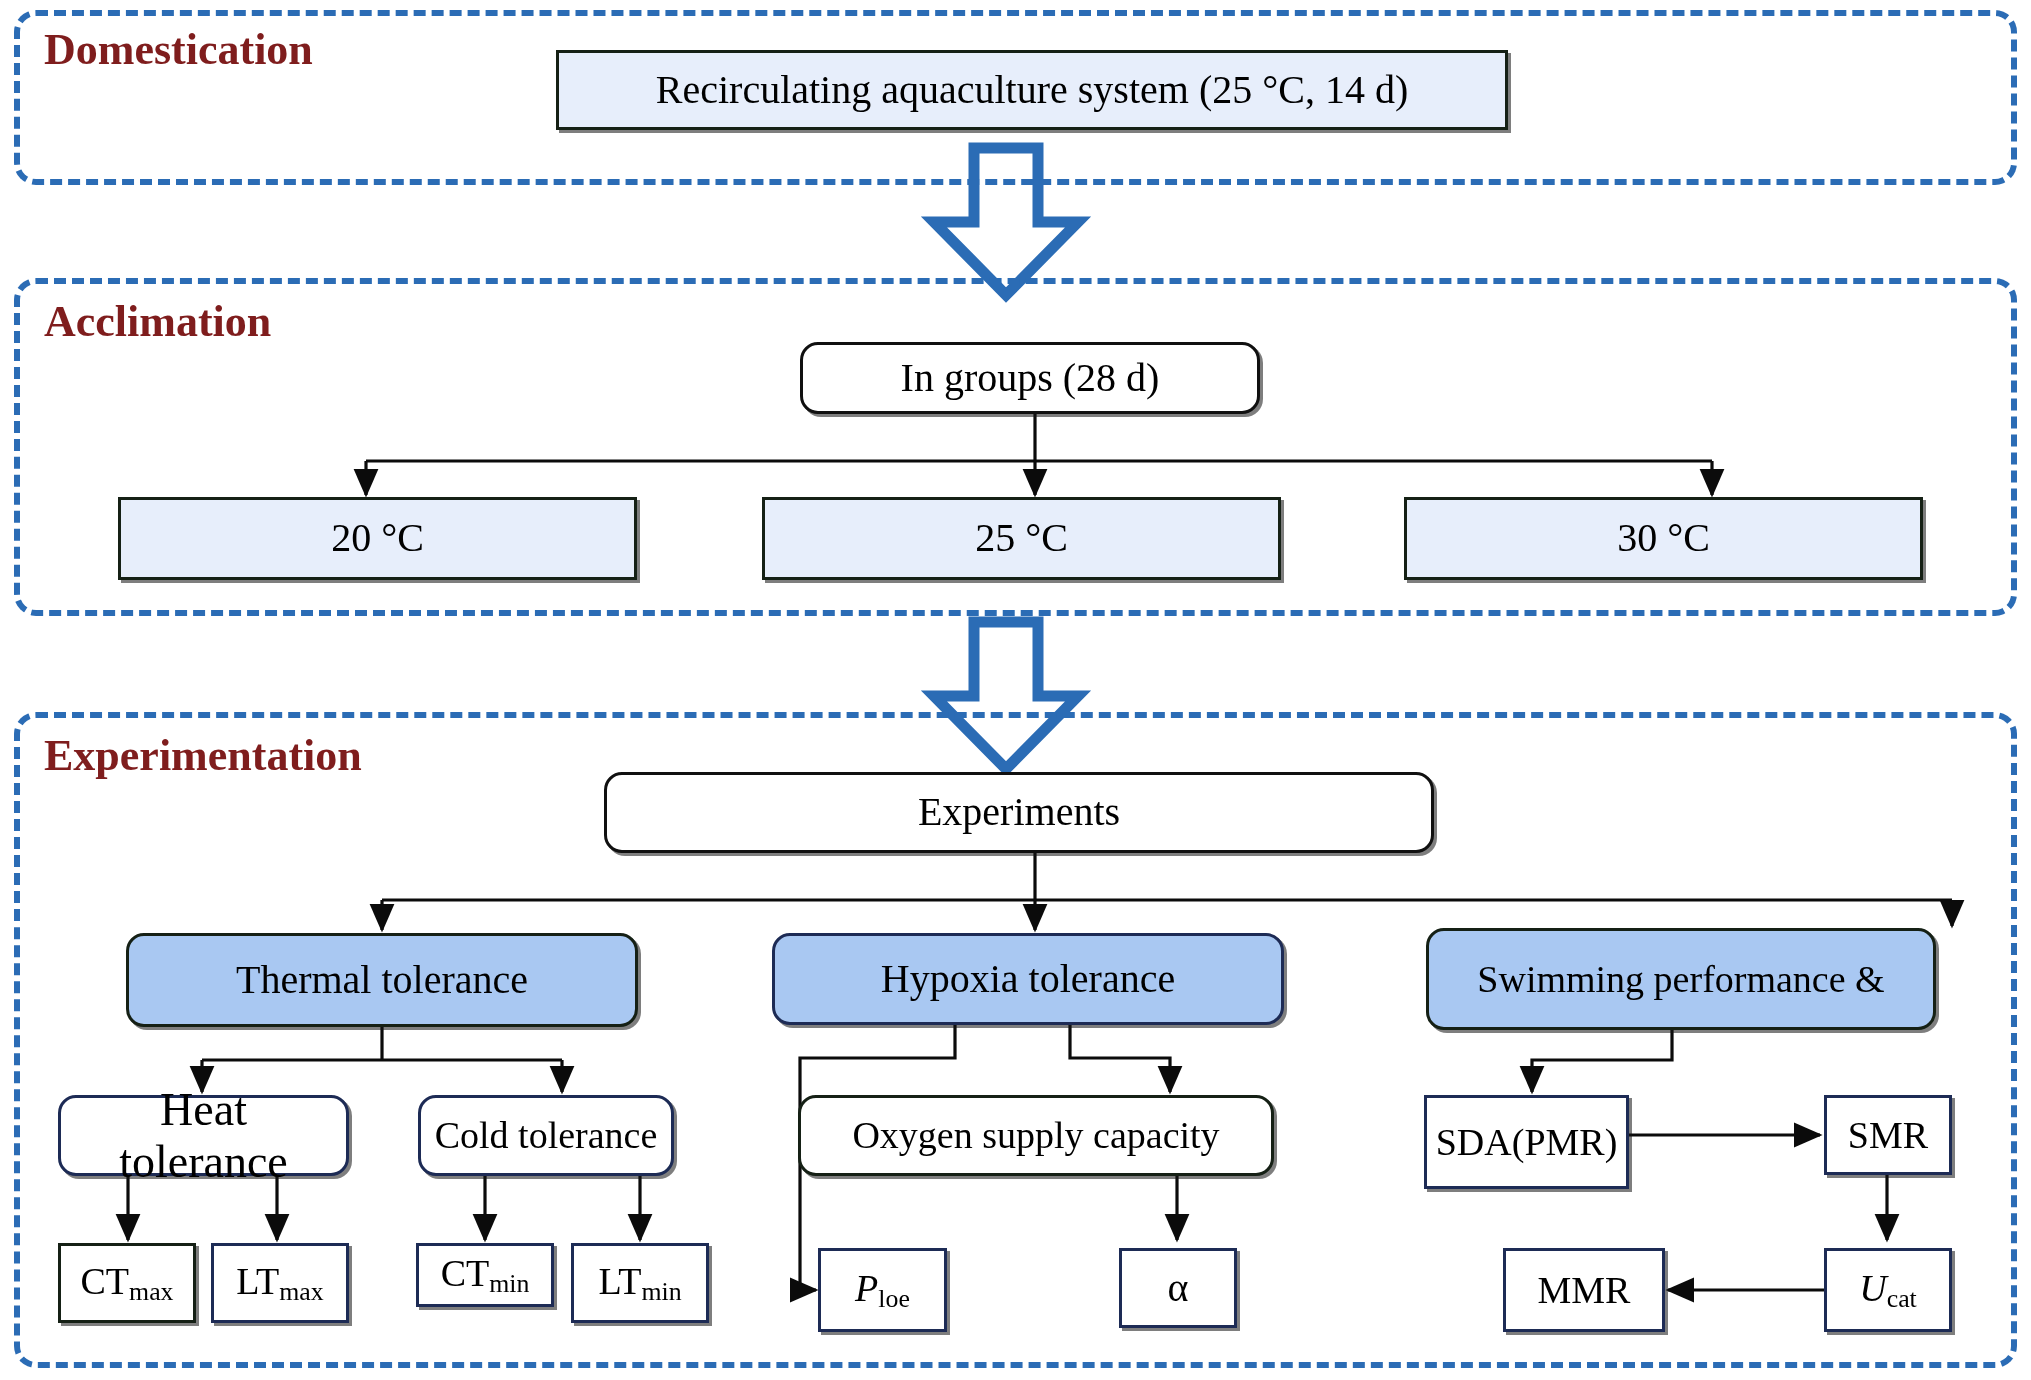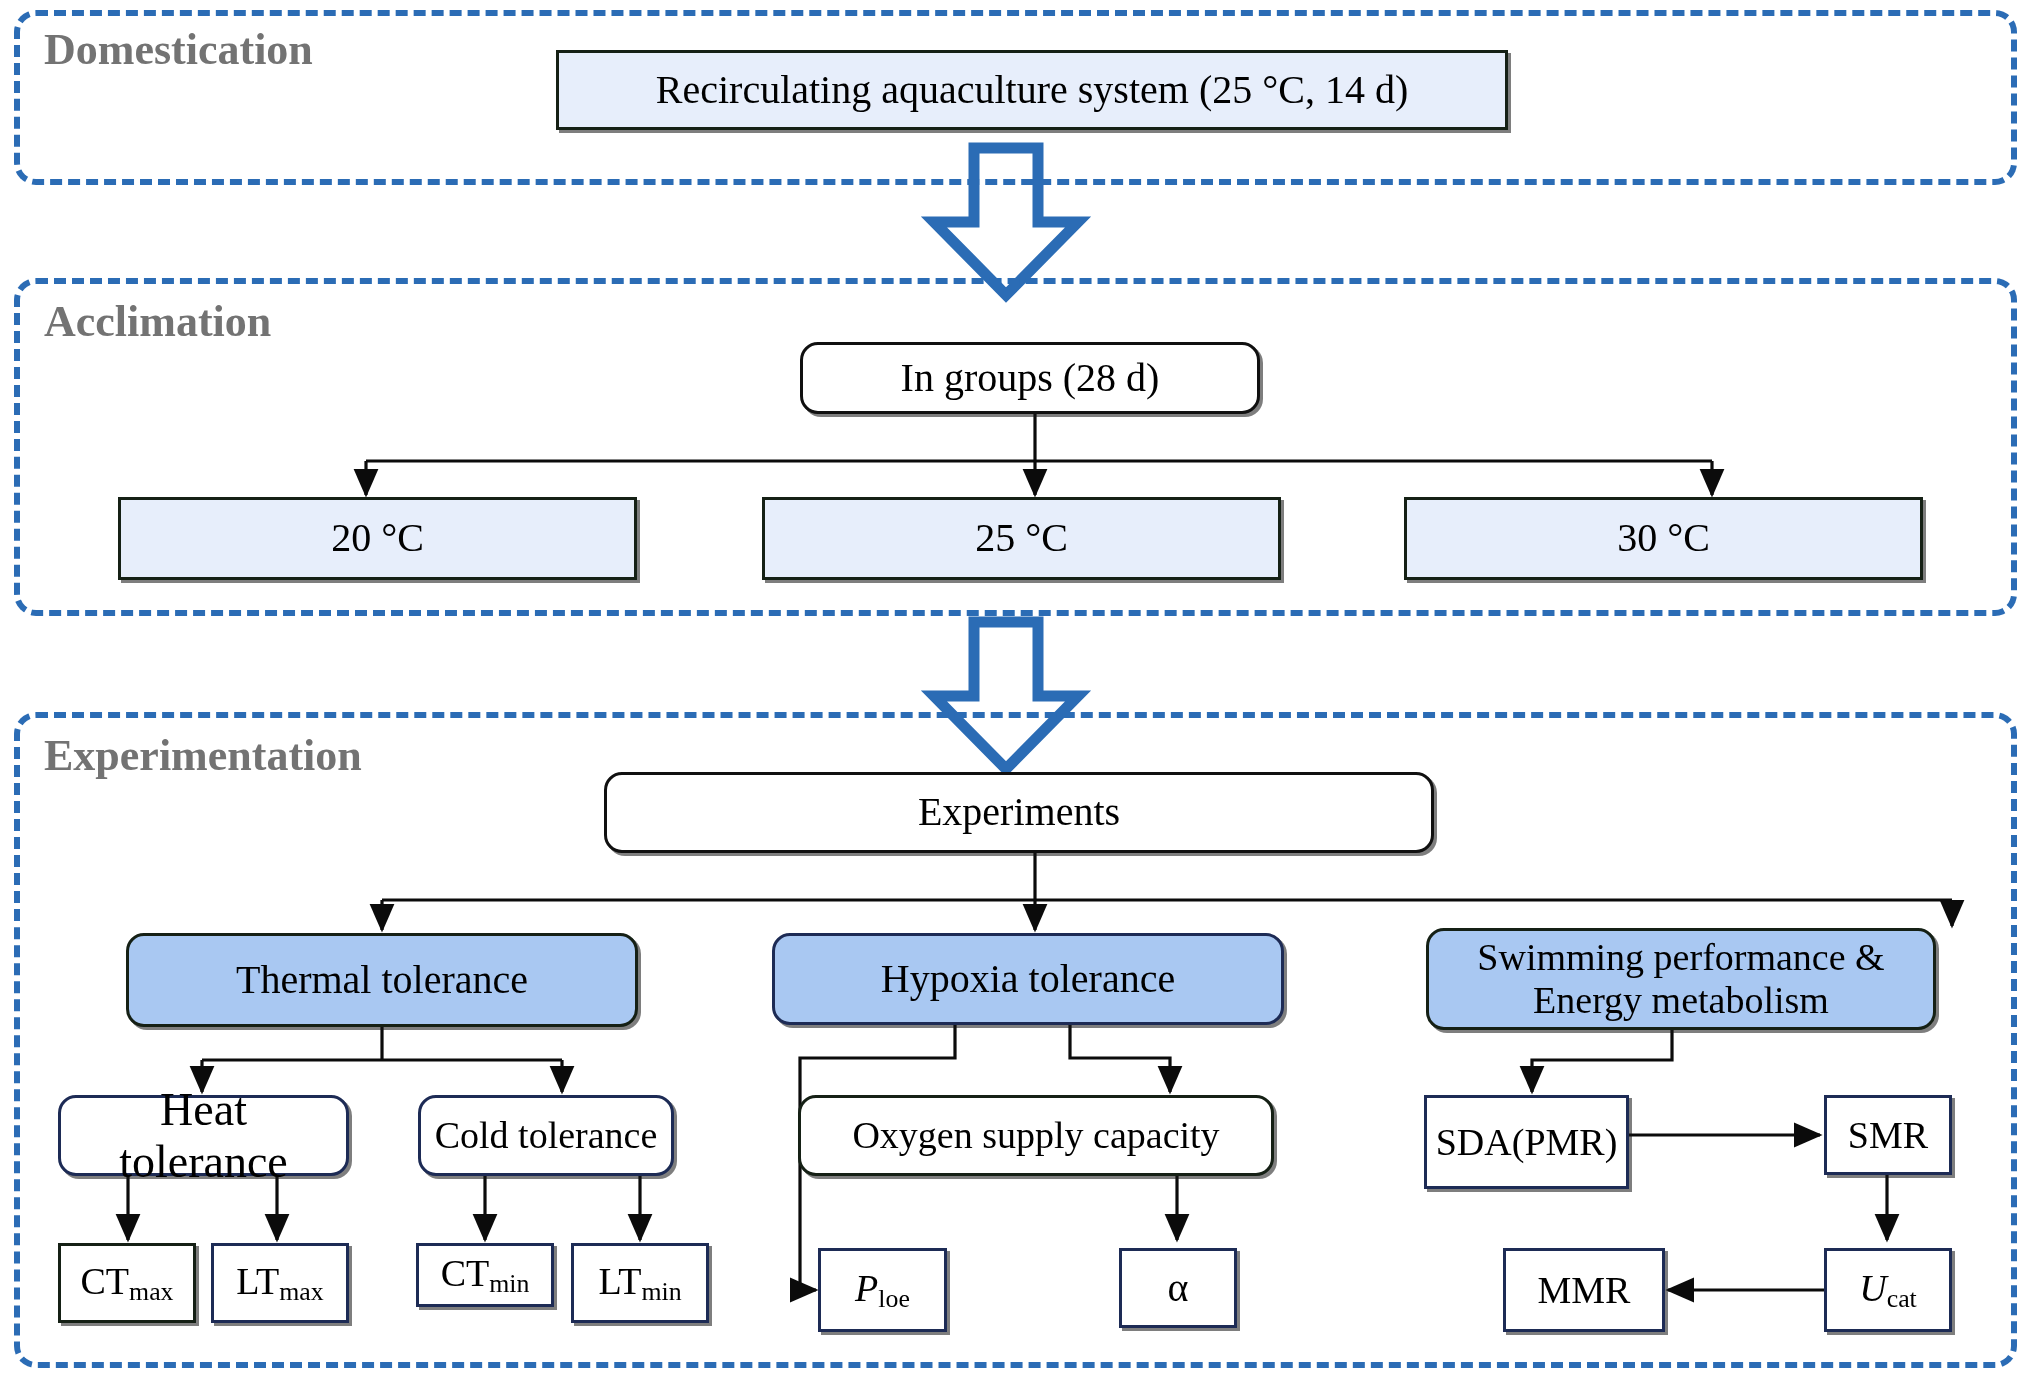--- a/index.html
+++ b/index.html
@@ -15,21 +15,21 @@
   
   .section-frame{
     position:absolute;
     border:6px dashed #2b6cb5;
     border-radius:22px;
     box-sizing:border-box;
     pointer-events:none;
   }
   .section-label{
     position:absolute;
-    color:#737373;
+    color:#7f1d1d;
     font-weight:bold;
     font-size:44px;
     font-family:"Liberation Serif", serif;
     letter-spacing:0px;
     white-space:nowrap;
   }
 
   
   .node{
     position:absolute;
@@ -142,21 +142,20 @@
   </div>
 
   <div class="node rounded fill-blue" style="left:772px;top:933px;width:512px;height:92px;border-color:#1d2b55;">
     <span class="nlabel" style="font-size:40px;">Hypoxia tolerance</span>
   </div>
   <div class="node rounded fill-blue" style="left:126px;top:933px;width:512px;height:94px;border-color:#152015;">
     <span class="nlabel" style="font-size:40px;">Thermal tolerance</span>
   </div>
   <div class="node rounded fill-blue" style="left:1426px;top:928px;width:510px;height:102px;border-color:#152015;flex-direction:column;">
     <span class="nlabel" style="font-size:38px;">Swimming performance &amp;</span>
-    <span class="nlabel" style="font-size:38px;">Energy metabolism</span>
   </div>
 
   <div class="node rounded" style="left:58px;top:1095px;width:291px;height:81px;border-color:#1d2b55;">
     <span class="nlabel" style="font-size:46px;">Heat tolerance</span>
   </div>
   <div class="node rounded" style="left:418px;top:1095px;width:256px;height:81px;border-color:#1d2b55;">
     <span class="nlabel" style="font-size:38px;">Cold tolerance</span>
   </div>
   <div class="node rounded" style="left:798px;top:1095px;width:476px;height:81px;border-color:#152015;">
     <span class="nlabel" style="font-size:38px;">Oxygen supply capacity</span>

